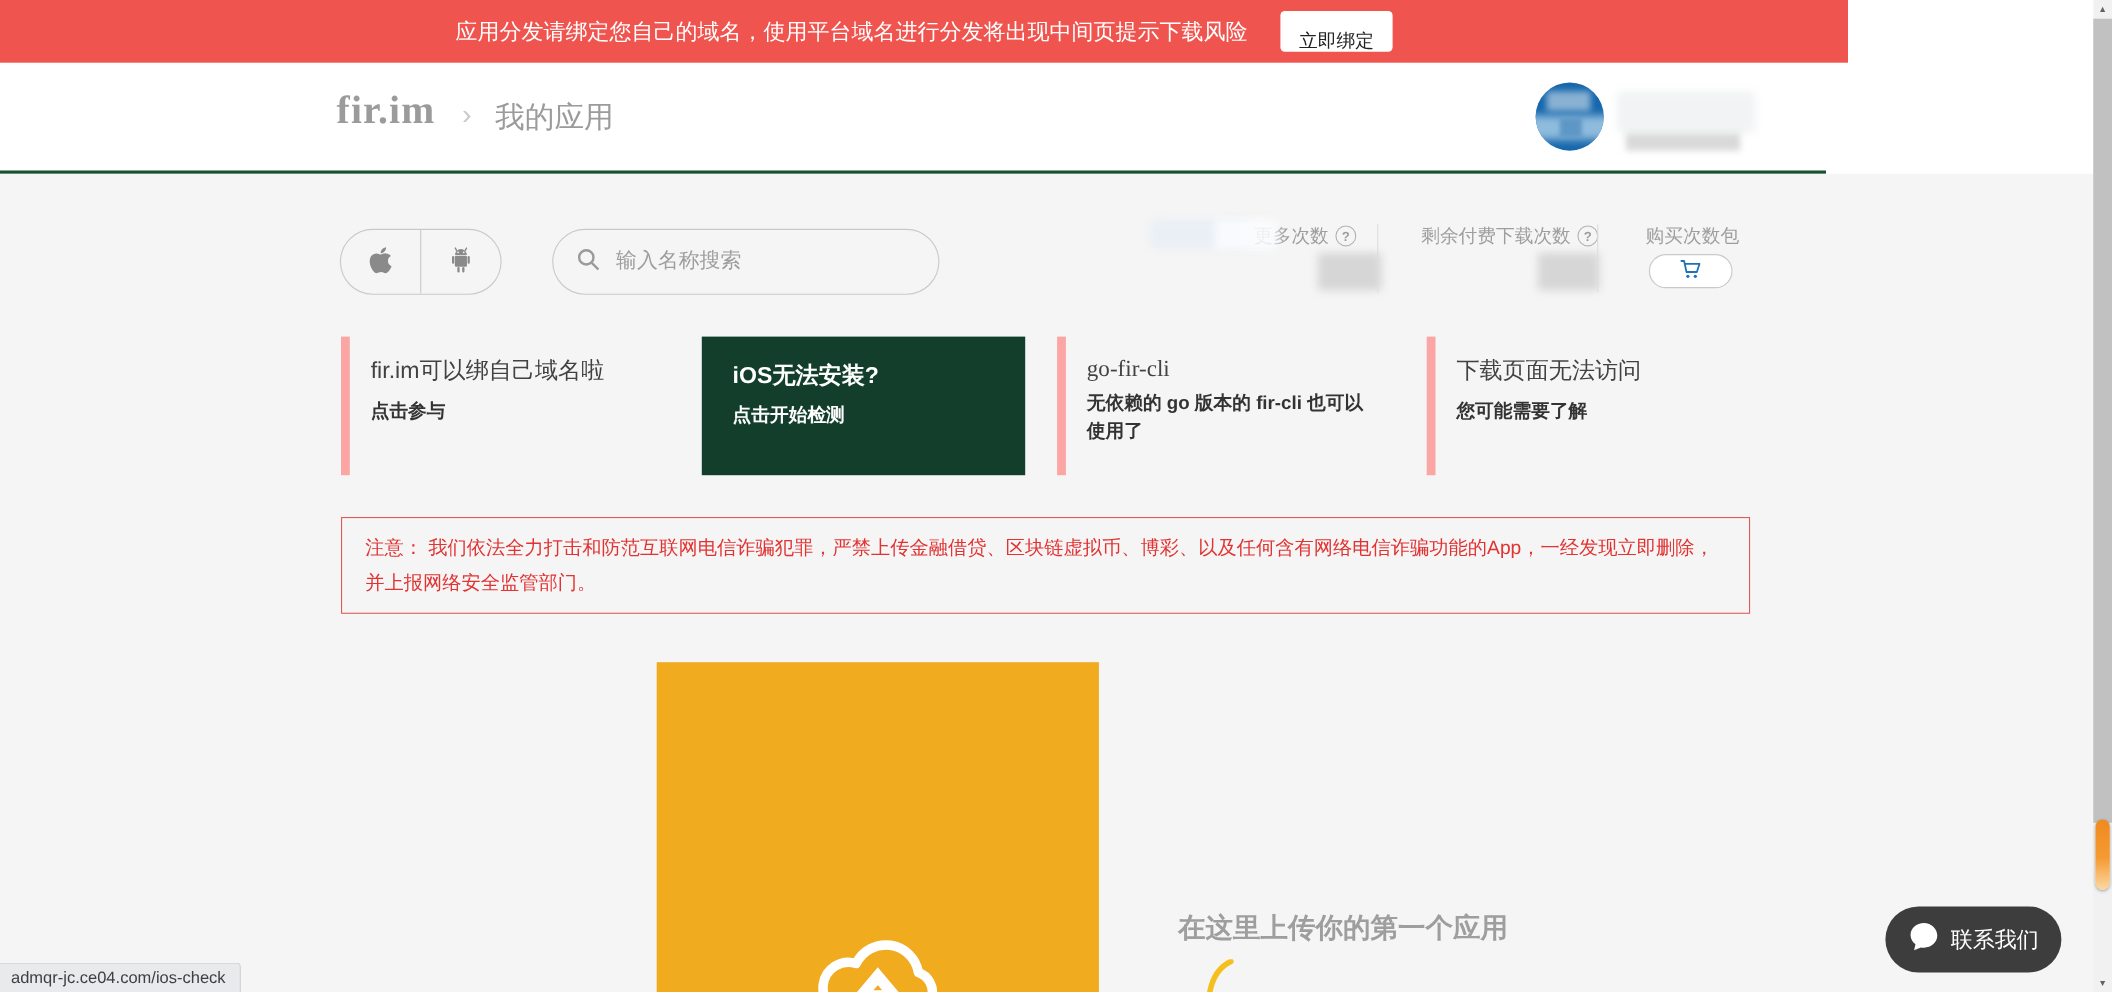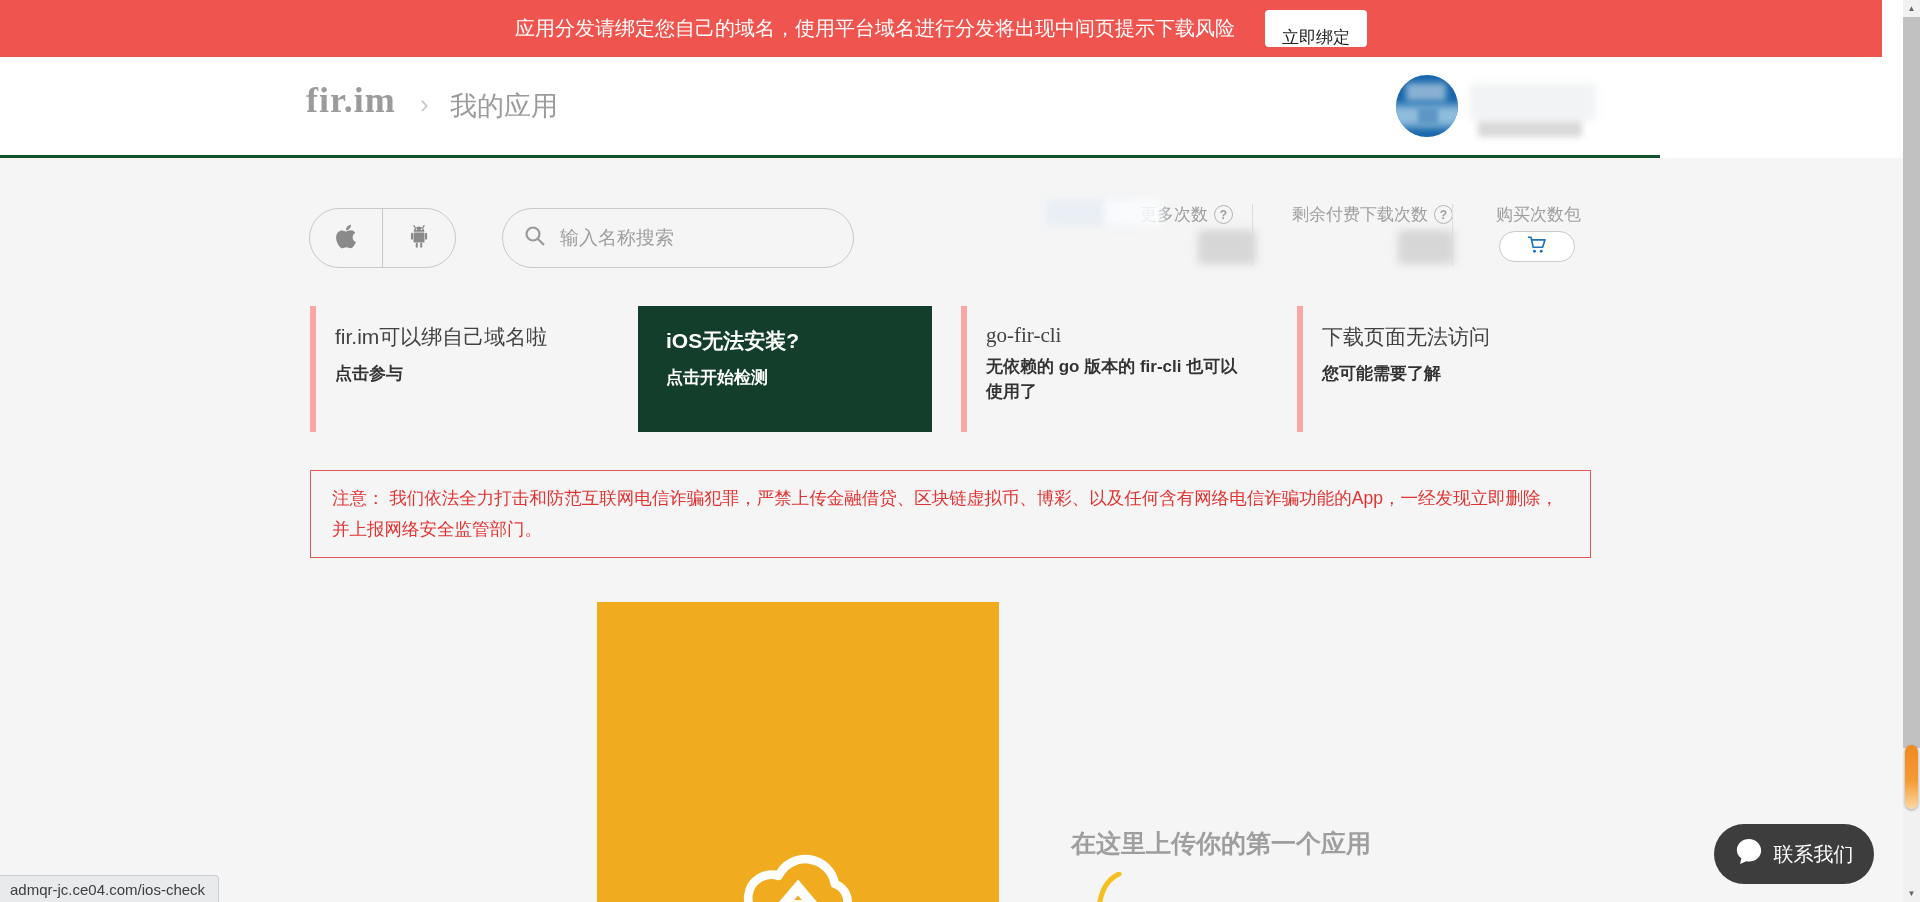--- a/index.html
+++ b/index.html
@@ -1,21 +1,21 @@
 <!DOCTYPE html>
 <html><head>
 <meta charset="utf-8">
 <style>
   * { margin:0; padding:0; box-sizing:border-box; }
   html,body { width:1920px; height:902px; overflow:hidden; }
   .page { position:relative; width:1920px; height:902px; background:#fff;
           font-family:"Liberation Sans", sans-serif; overflow:hidden; }
 
   
-  .banner { position:absolute; top:0; left:0; width:1882px; height:57px; background:#f0544f;
+  .banner { position:absolute; top:0; left:0; width:1680px; height:57px; background:#f0544f;
             display:flex; align-items:center; justify-content:center; gap:30px; z-index:5; }
   .banner-text { color:#fff; font-size:20px; }
   .banner-btn { background:#fff; border:none; border-radius:4px; height:37px; padding:16px 17px;
                 font-size:17px; color:#222; font-family:inherit; cursor:pointer; }
 
   
   .header { position:absolute; top:57px; left:0; width:1660px; height:101px; background:#fff;
             border-bottom:3px solid #14532d; }
   .logo { position:absolute; left:306px; top:22px; font-family:"Liberation Serif", serif;
           font-weight:700; font-size:36px; color:#9b9b9b; letter-spacing:1px; cursor:pointer; }
@@ -55,21 +55,21 @@
   .blur-chip { position:absolute; filter:blur(4px); border-radius:3px; }
   .stat-divider { position:absolute; width:1px; height:62px; background:#dcdcdc; top:204px; }
   .cart-btn { position:absolute; left:1499px; top:231px; width:76px; height:31px; border-radius:16px;
               border:1px solid #c9c9c9; background:#fff; display:flex; align-items:center;
               justify-content:center; cursor:pointer; }
 
   
   .card { position:absolute; top:306px; height:126px; cursor:pointer; }
   .card-title { font-size:21px; color:#424242; }
   .card-sub { font-size:17px; font-weight:700; color:#333; margin-top:11px; line-height:1.45; }
-  .card-bordered { border-left:6px solid #fca5a5; padding:17px 0 0 19px; }
+  .card-bordered { border-left:8px solid #fca5a5; padding:17px 0 0 19px; }
   .card-1 { left:310px; width:286px; }
   .card-2 { left:638px; width:294px; background:#123e2b; padding:21px 0 0 28px; }
   .card-2 .card-title { color:#fff; font-weight:700; }
   .card-2 .card-sub { color:#fff; }
   .card-3 { left:961px; width:300px; }
   .card-3 .card-title { font-family:"Liberation Serif", serif; }
   .card-3 .card-sub { margin-top:7px; width:262px; }
   .card-4 { left:1297px; width:250px; }
 
   

